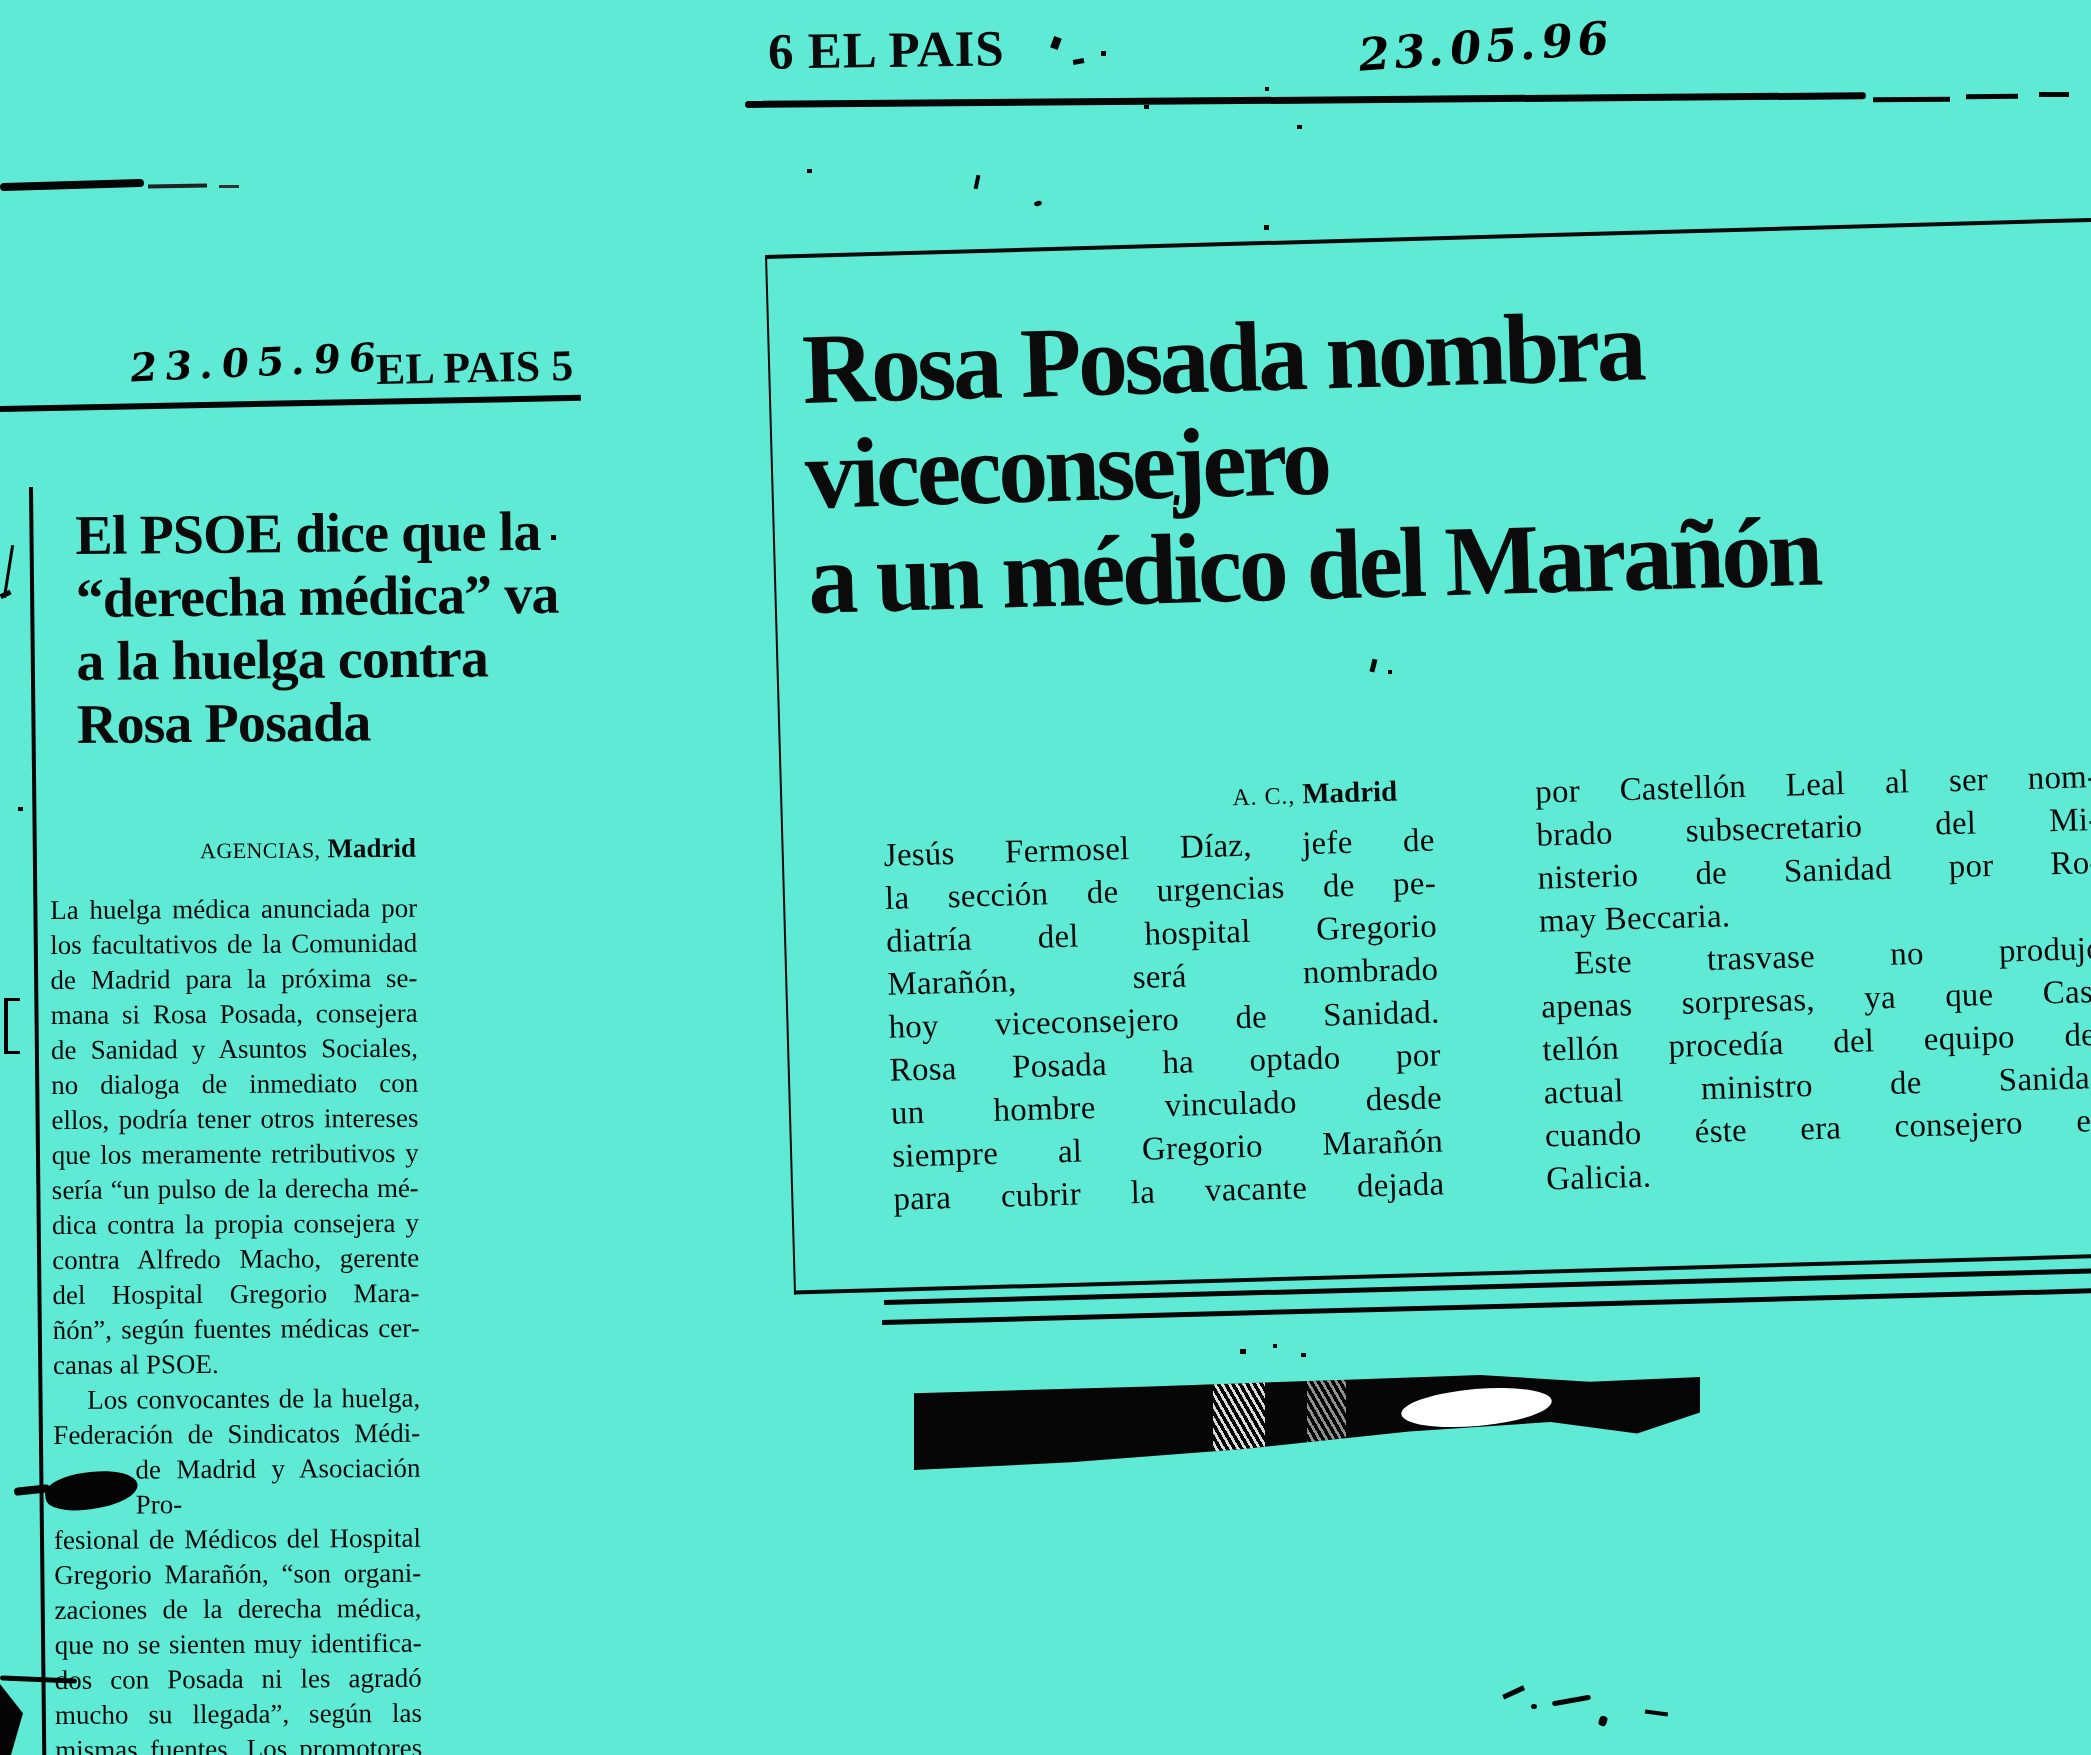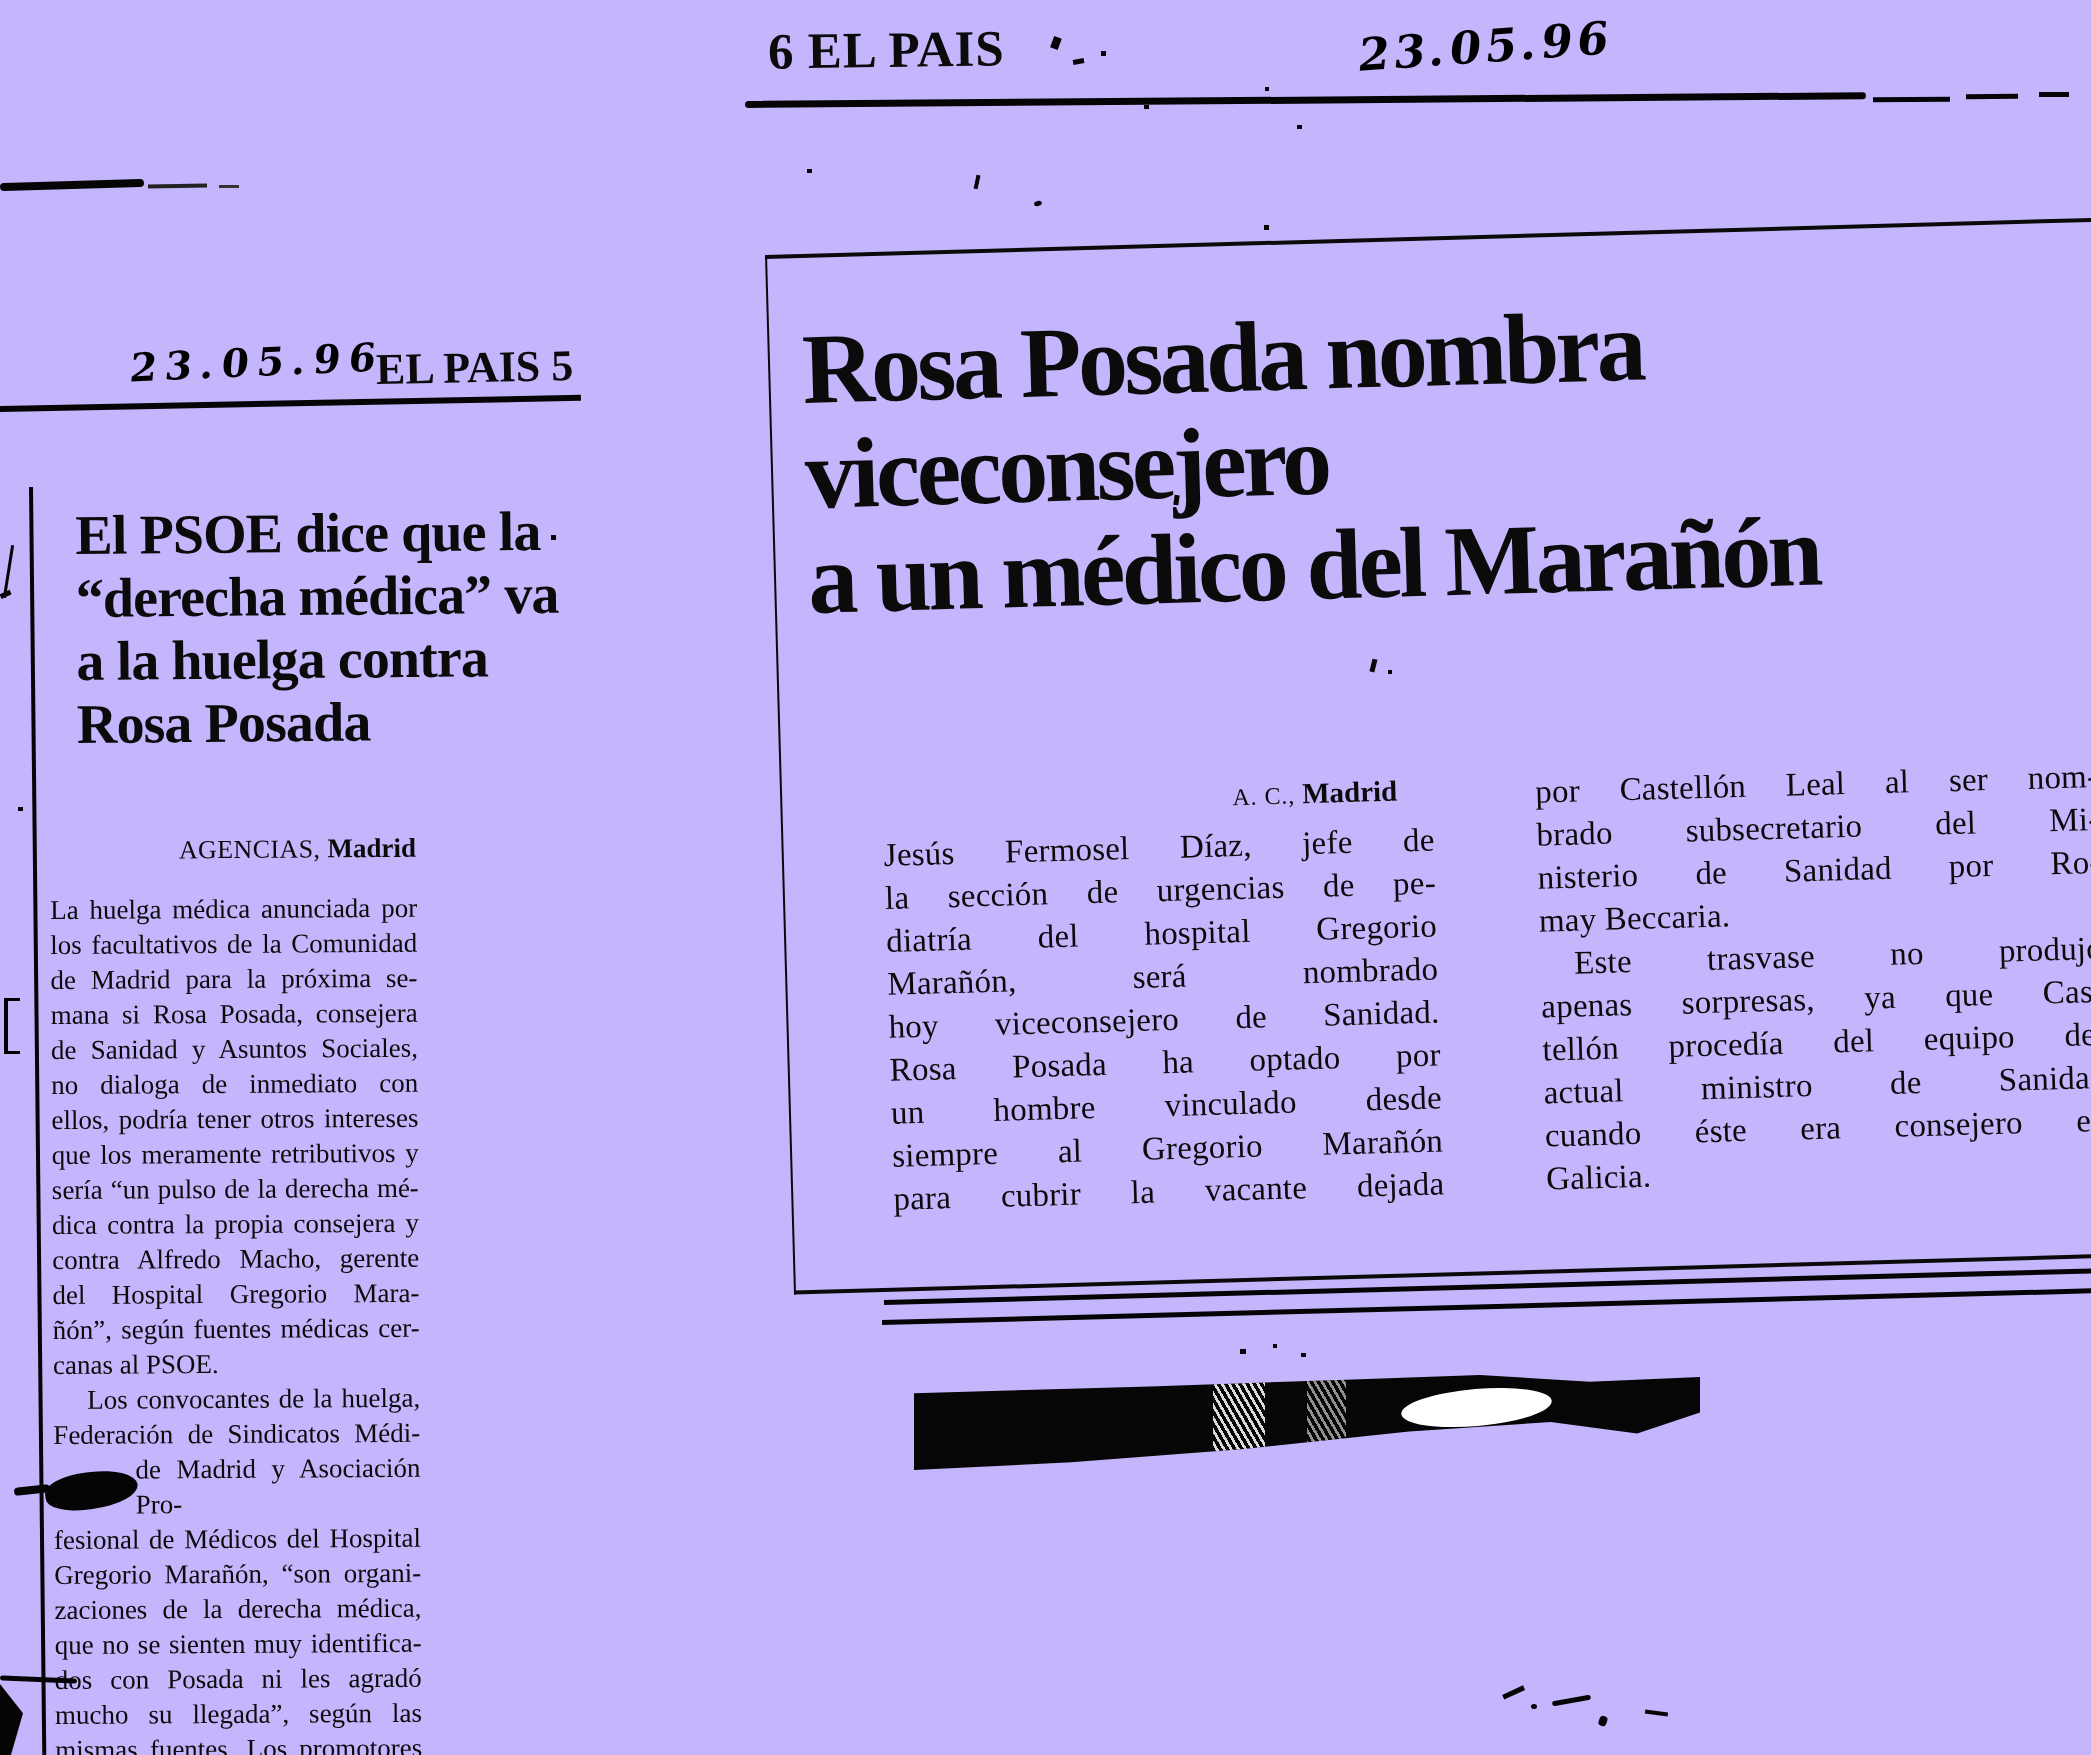--- a/index.html
+++ b/index.html
@@ -1,16 +1,16 @@
 <!DOCTYPE html>
 <html style="font-size:14.3px"><head>
 <meta charset="utf-8">
 <style>
   html,body{margin:0;padding:0;}
-  .page{position:relative;width:2091px;height:1755px;background:#c4b5fd;overflow:hidden;
+  .page{position:relative;width:2091px;height:1755px;background:#5eead4;overflow:hidden;
         font-family:"Liberation Serif",serif;color:#0b0b0b;}
 
   
   .tline{text-align:justify;text-align-last:justify;}
   .tline.noj{text-align:left;text-align-last:auto;}
   .tline.ind{text-indent:34px;}
 
   .left-body{position:absolute;left:50px;top:893px;width:367px;
              transform:rotate(-0.35deg);transform-origin:left top;}
   .left-body .tline{font-size:27px;line-height:35px;}
@@ -34,21 +34,21 @@
   .hand-top{position:absolute;left:1358px;top:19.6px;font-size:45px;letter-spacing:4.5px;
             transform:rotate(-4deg) skewX(-10deg);}
   .hand-left{position:absolute;left:130px;top:339px;font-size:39px;letter-spacing:8px;
              transform:rotate(-2.5deg) skewX(-8deg);}
   .brand-left{position:absolute;left:376px;top:342px;font-weight:700;font-size:44px;
               transform:rotate(-1.2deg);white-space:nowrap;}
 
   
   .left-byline{position:absolute;left:52px;top:834px;width:364px;text-align:right;
                transform:rotate(-0.4deg);white-space:nowrap;}
-  .left-byline .agency{font-size:26px;letter-spacing:0.4px;}
+  .left-byline .agency{font-size:22px;letter-spacing:0.4px;}
   .left-byline .city{font-size:27px;font-weight:700;margin-left:7.1px;}
   .main-byline{height:45px;text-align:right;padding-right:36px;white-space:nowrap;}
   .main-byline .initials{font-size:24px;letter-spacing:0.9px;}
   .main-byline .city{font-size:29px;font-weight:700;margin-left:7.1px;}
 
   
   .main-box{position:absolute;left:765px;top:255px;width:1338px;height:1032px;
             border-top:4.5px solid #0a0a0a;border-left:2.7px solid #0a0a0a;border-bottom:4.5px solid #0a0a0a;
             transform:rotate(-1.6deg);transform-origin:0 0;}
   .main-cols{position:absolute;left:100px;top:533px;display:flex;}

